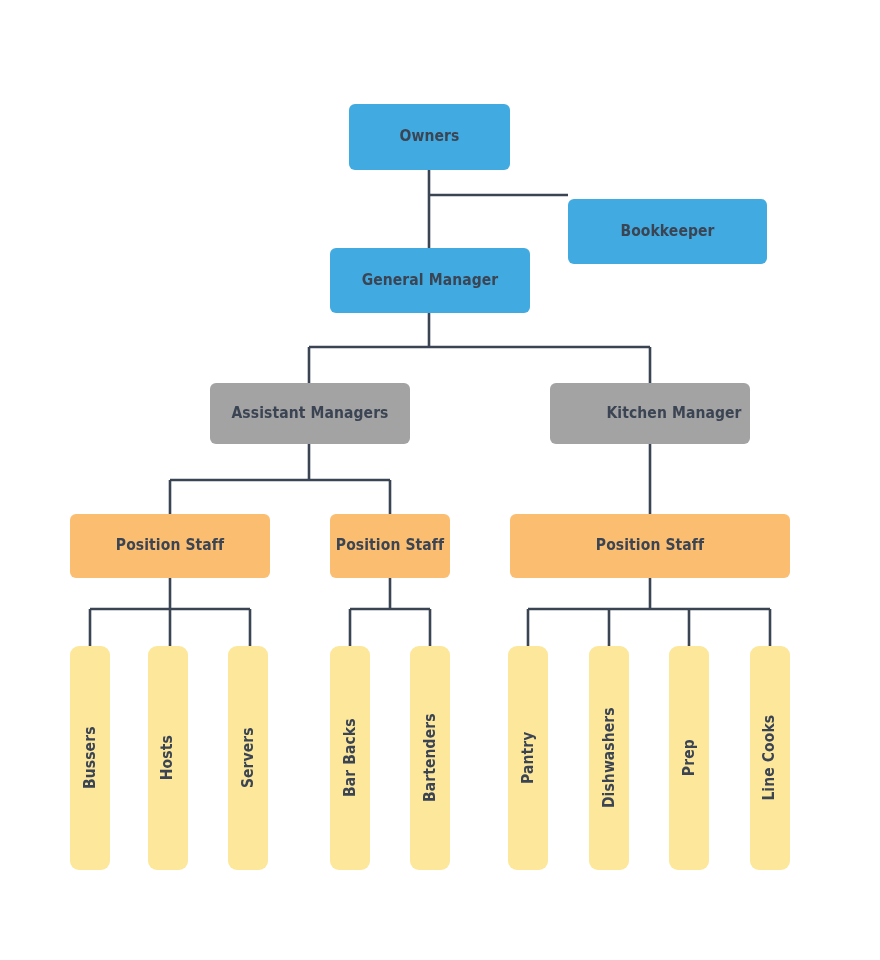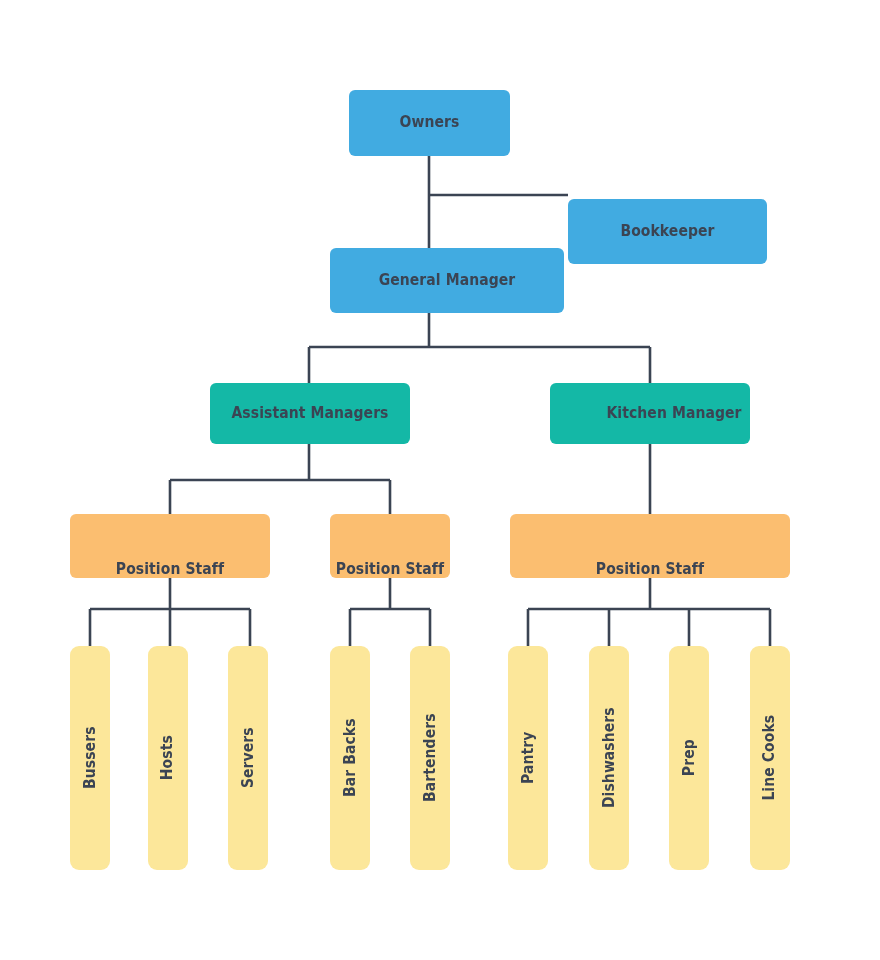--- a/index.html
+++ b/index.html
@@ -40,29 +40,28 @@
     line-height: 1.12;
     letter-spacing: 0.1px;
     z-index: 2;
   }
   .node.tier-exec {
     background: #41abe1;
     border-radius: 6px;
     font-size: 15.5px;
   }
   .node.tier-manager {
-    background: #14b8a6;
+    background: #a3a3a3;
     border-radius: 6px;
     font-size: 15.5px;
   }
   .node.tier-staff {
     background: #fbbe70;
     border-radius: 6px;
     font-size: 15.5px;
-    align-items: flex-end;
   }
   .node.tier-leaf {
     background: #fce79a;
     border-radius: 9px;
     font-size: 15.5px;
   }
   .node.tier-leaf .label-rotated {
     transform: rotate(-90deg);
     white-space: nowrap;
     display: block;
@@ -107,29 +106,29 @@
 
       <line x1="650" y1="578" x2="650" y2="609"></line>
       <line x1="528" y1="609" x2="770" y2="609"></line>
       <line x1="528" y1="609" x2="528" y2="646"></line>
       <line x1="609" y1="609" x2="609" y2="646"></line>
       <line x1="689" y1="609" x2="689" y2="646"></line>
       <line x1="770" y1="609" x2="770" y2="646"></line>
     </g>
   </svg>
 
-  <div class="node tier-exec" style="left:349px; top:90px; width:161px; height:66px;">
+  <div class="node tier-exec" style="left:349px; top:104px; width:161px; height:66px;">
     <span>Owners</span>
   </div>
 
   <div class="node tier-exec" style="left:568px; top:163px; width:199px; height:65px;margin-top:36px;">
     <span>Bookkeeper</span>
   </div>
 
-  <div class="node tier-exec" style="left:330px; top:248px; width:234px; height:65px;">
+  <div class="node tier-exec" style="left:330px; top:248px; width:200px; height:65px;">
     <span>General Manager</span>
   </div>
 
   <div class="node tier-manager" style="left:210px; top:383px; width:200px; height:61px;">
     <span>Assistant Managers</span>
   </div>
 
   <div class="node tier-manager" style="left:550px; top:383px; width:200px; height:61px;padding-left:48px;">
     <span>Kitchen Manager</span>
   </div>

